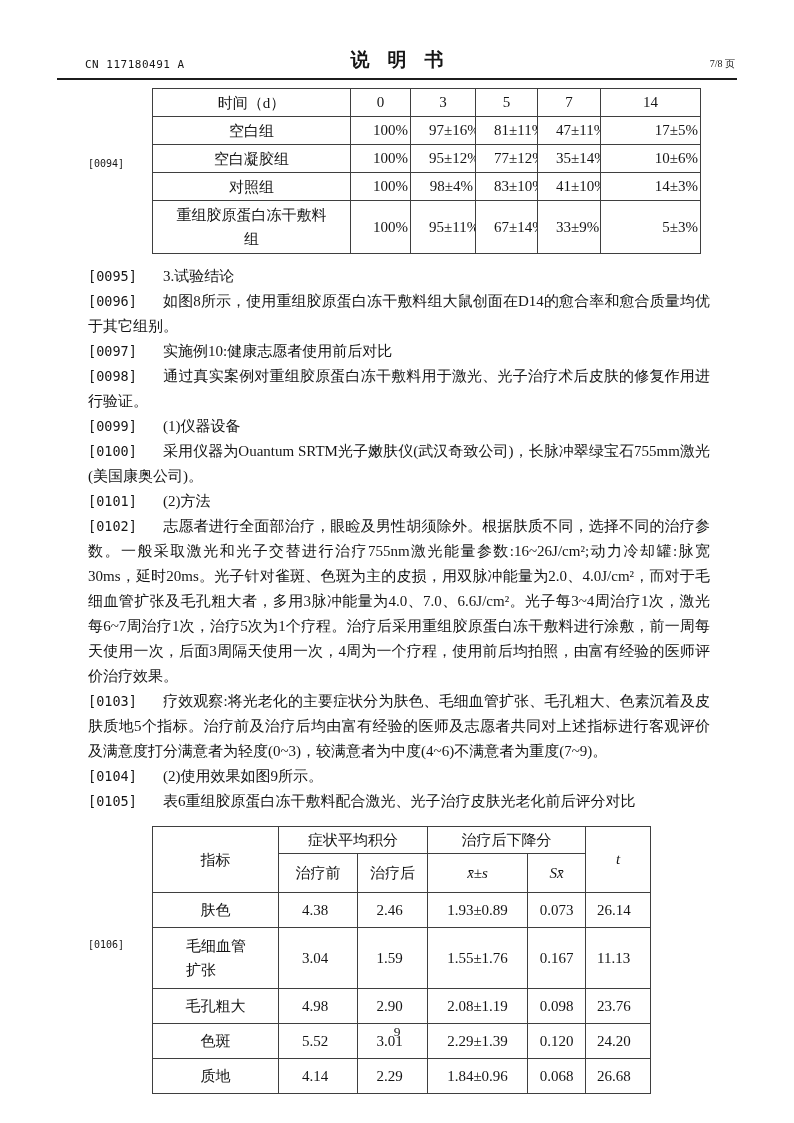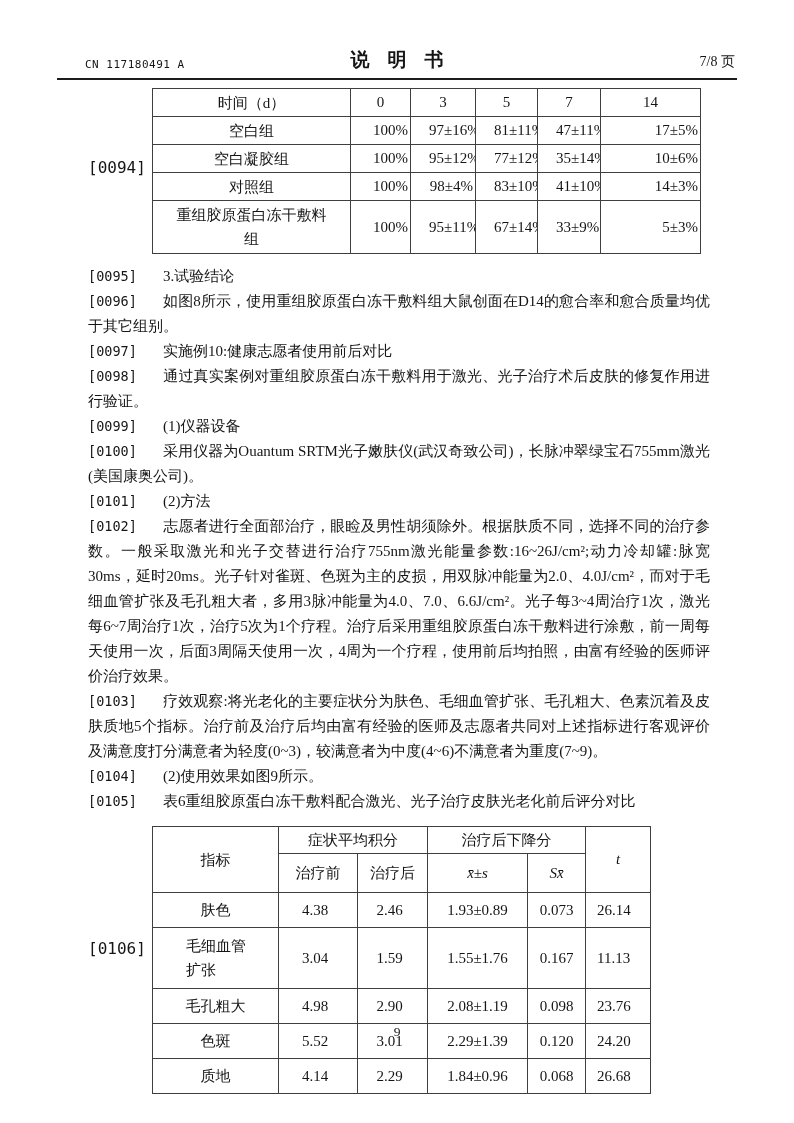--- a/index.html
+++ b/index.html
@@ -8,26 +8,26 @@
     background:#ffffff; color:#151515; overflow:hidden;
     font-family:"Liberation Serif","DejaVu Serif",serif;
   }
   
   .hdr { position:absolute; top:42px; left:57px; width:680px; height:36px;
          border-bottom:2px solid #1c1c1c; }
   .hdr .doc-num { position:absolute; left:28px; bottom:7px;
          font-family:"DejaVu Sans Mono","Liberation Mono",monospace; font-size:11px; letter-spacing:0.5px; }
   .hdr .doc-title { position:absolute; left:0; right:0; bottom:5px; text-align:center;
          font-size:19px; font-weight:bold; letter-spacing:18px; text-indent:18px; }
-  .hdr .page-ind { position:absolute; right:2px; bottom:7px; font-size:14px; }
+  .hdr .page-ind { position:absolute; right:2px; bottom:7px; font-size:10px; }
   
   .content { position:absolute; top:88px; left:88px; width:622px; }
   .tbl-wrap { position:relative; margin-left:64px; }
   .marg-label { position:absolute; left:-64px; top:42%;
-         font-family:"DejaVu Sans Mono","Liberation Mono",monospace; font-size:16px; }
+         font-family:"DejaVu Sans Mono","Liberation Mono",monospace; font-size:10px; }
   table { border-collapse:collapse; table-layout:fixed; }
   td { border:1px solid #3f3f3f; font-size:15px; text-align:center;
        padding:1px 2px; overflow:hidden; }
   
   .t1 { width:548px; }
   .t1 td { height:25px; }
   .t1 tr.tall td { height:50px; }
   .t1 td.c0 { white-space:pre-line; line-height:24px; }
   .t1 td.num { text-align:right; padding-left:18px; }
   

